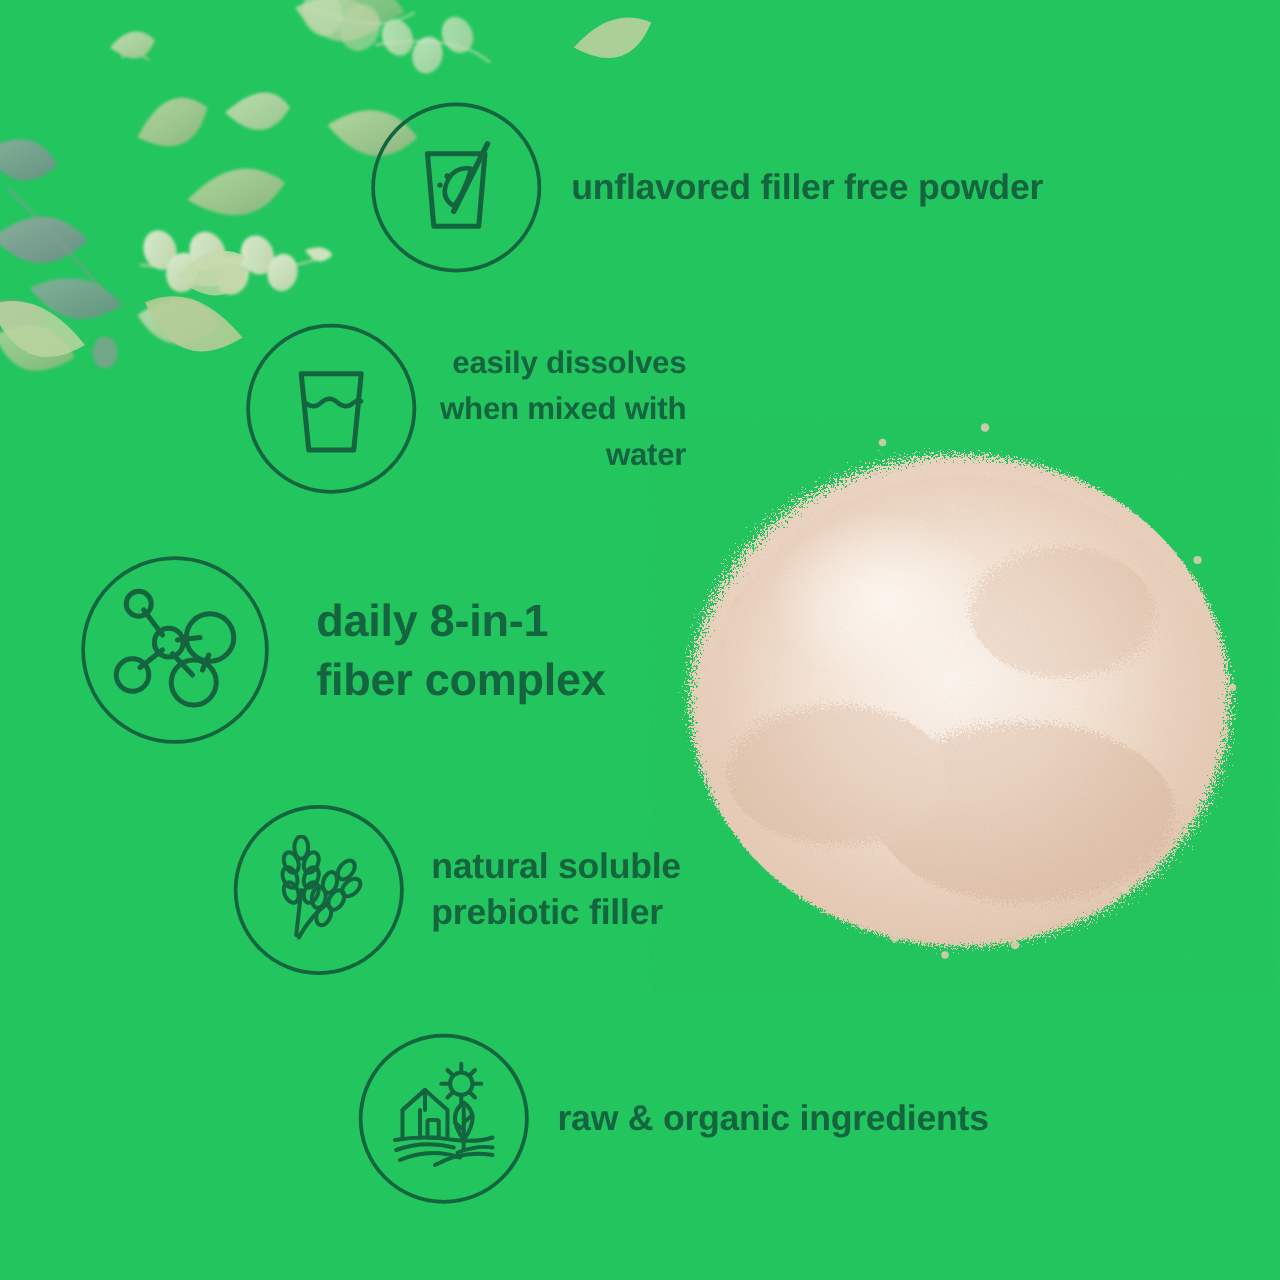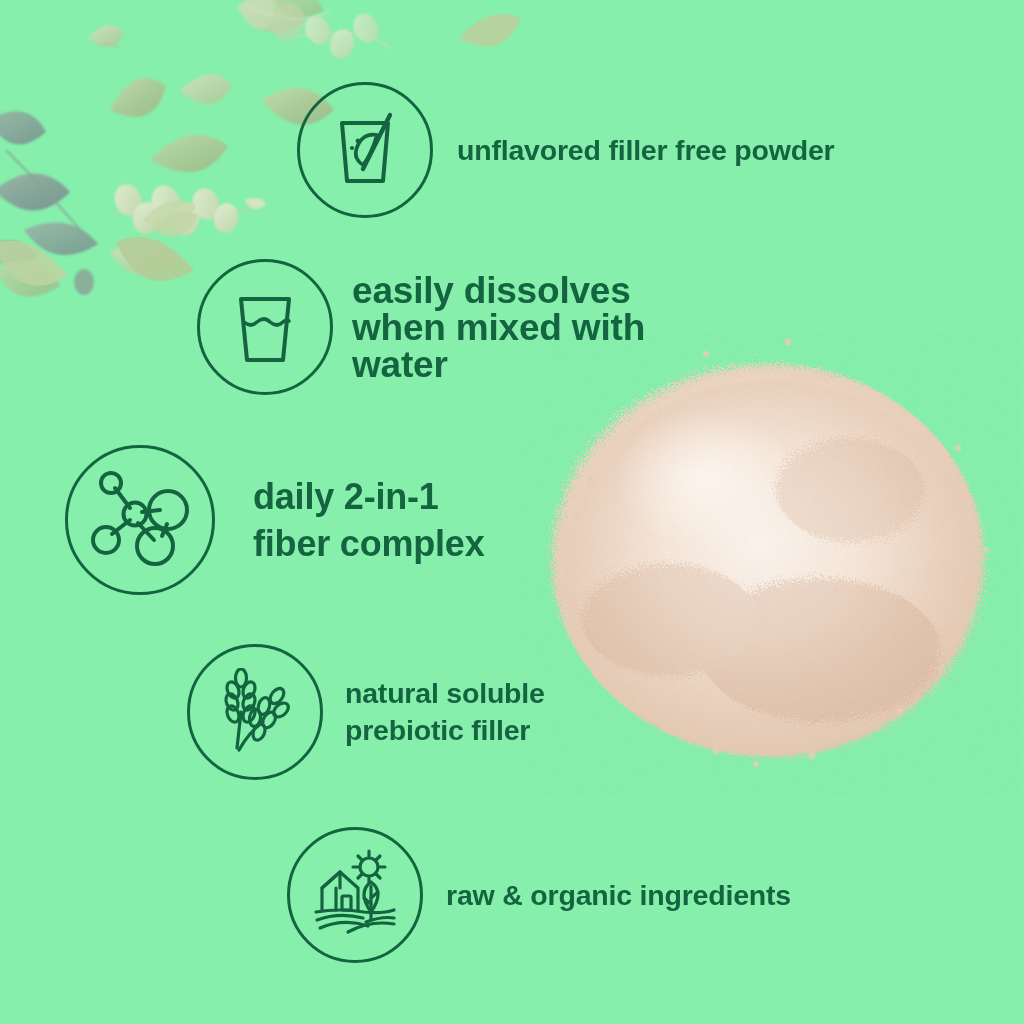--- a/index.html
+++ b/index.html
@@ -6,21 +6,21 @@
   html, body {
     margin: 0;
     padding: 0;
     background: #ffffff;
   }
   #canvas {
     position: relative;
     width: 1024px;
     height: 1024px;
     overflow: hidden;
-    background: #86efac;
+    background: #22c55e;
     font-family: "Liberation Sans", "DejaVu Sans", sans-serif;
   }
 
   
   .foliage {
     position: absolute;
     top: 0; left: 0;
     width: 560px;
     height: 300px;
     pointer-events: none;
@@ -66,21 +66,21 @@
     font-weight: bold;
     letter-spacing: -0.2px;
     white-space: pre-line;
   }
 
   
   #feature-1 { left: 297px; top: 82px; }
   #feature-1 .feature-label { font-size: 28.5px; line-height: 36px; margin-left: 24px; }
 
   #feature-2 { left: 197px; top: 259px; }
-  #feature-2 .feature-label { font-size: 37px; line-height: 37px; margin-left: 19px; }
+  #feature-2 .feature-label { font-size: 25px; line-height: 37px; margin-left: 19px; text-align: right; }
 
   #feature-3 { left: 65px; top: 445px; }
   #feature-3 .icon-circle { width: 150px; height: 150px; }
   #feature-3 .feature-label { font-size: 36px; line-height: 47px; margin-left: 38px; }
 
   #feature-4 { left: 187px; top: 644px; }
   #feature-4 .feature-label { font-size: 28.5px; line-height: 37px; margin-left: 22px; }
 
   #feature-5 { left: 287px; top: 827px; }
   #feature-5 .feature-label { font-size: 28.5px; line-height: 36px; margin-left: 23px; }
@@ -277,21 +277,21 @@
         <path d="M50,55 L66,72"></path>
         <path d="M79,56 L74,68"></path>
 
         <circle cx="23" cy="15" r="10"></circle>
         <circle cx="47" cy="46" r="11.5"></circle>
         <circle cx="18" cy="72" r="13"></circle>
         <circle cx="80" cy="42" r="19"></circle>
         <circle cx="67" cy="78" r="18"></circle>
       </svg>
     </div>
-    <div class="feature-label">daily 2-in-1
+    <div class="feature-label">daily 8-in-1
 fiber complex</div>
   </div>
 
   <div class="feature" id="feature-4">
     <div class="icon-circle">
       <svg width="88" height="88" viewBox="0 0 88 88" fill="none" stroke="#14643f" stroke-width="3.2" stroke-linecap="round" stroke-linejoin="round" xmlns="http://www.w3.org/2000/svg">
 
         <path d="M30,44 L26,80"></path>
 
         <ellipse cx="30" cy="10" rx="5.5" ry="9" transform="rotate(0 30 10)"></ellipse>

